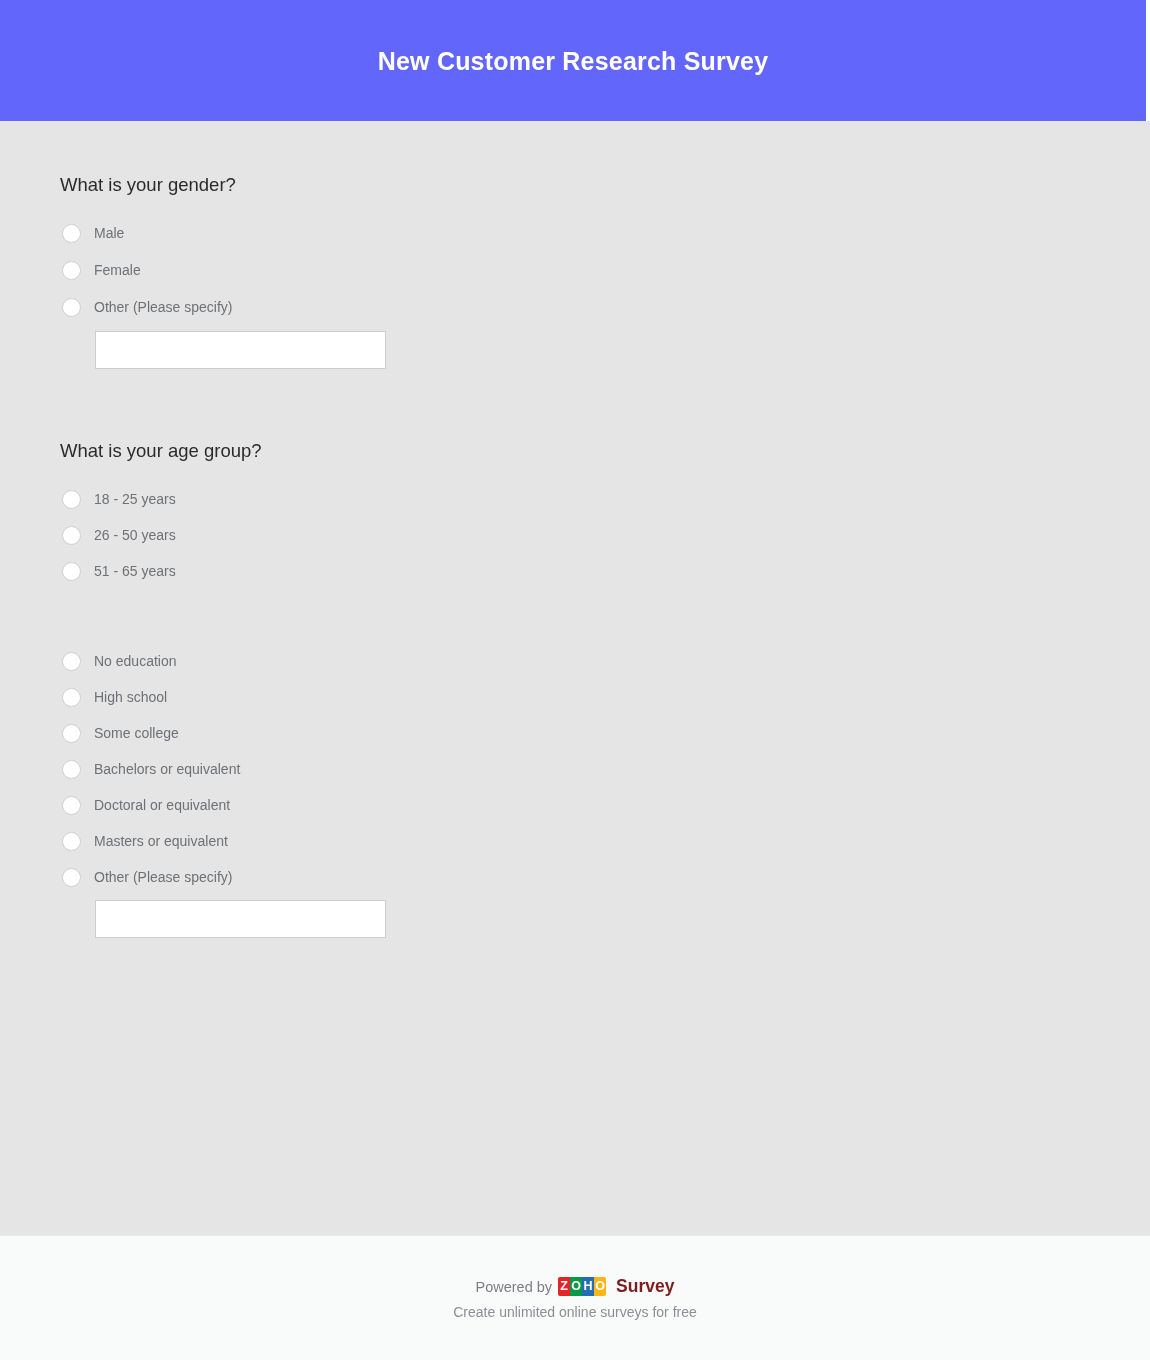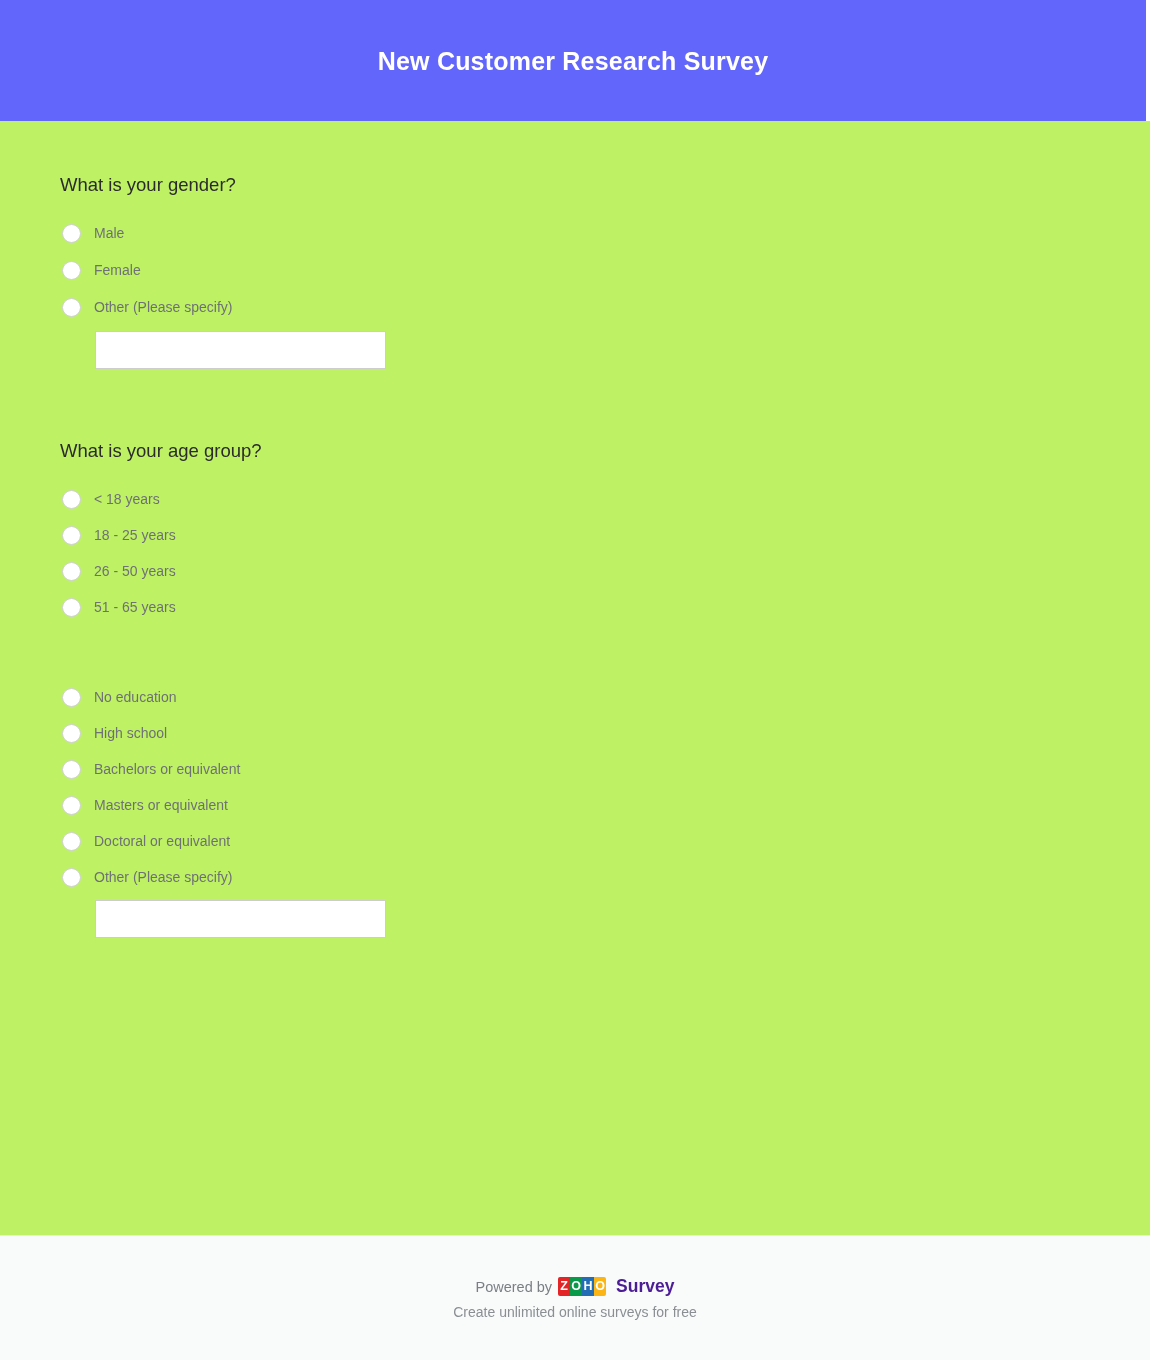--- a/index.html
+++ b/index.html
@@ -39,21 +39,21 @@
     font-size: 25px;
     font-weight: 700;
     letter-spacing: 0.2px;
     line-height: 1.2;
     text-align: center;
   }
 
   
   .survey-body {
     flex: 1 1 auto;
-    background: #bef264;
+    background: #e5e5e5;
     padding: 52px 8px 0 0;
   }
   .questions-wrap {
     padding-left: 60px;
     padding-right: 60px;
   }
 
   .question-block {
     margin-bottom: 62px;
   }
@@ -163,21 +163,21 @@
     line-height: 1;
   }
   .zoho-tile.t-red    { background: #e42527; border-radius: 2px 0 0 2px; }
   .zoho-tile.t-green  { background: #089949; }
   .zoho-tile.t-blue   { background: #226db4; }
   .zoho-tile.t-yellow { background: #fbb515; border-radius: 0 2px 2px 0; }
 
   .survey-word {
     font-size: 17.5px;
     font-weight: 700;
-    color: #4c1d95;
+    color: #7f1d1d;
     margin-left: 4px;
   }
   .footer-sub {
     font-size: 14px;
     color: #8b8f93;
     text-align: center;
   }
 </style>
 </head>
 <body>
@@ -210,24 +210,20 @@
             <input class="specify-input" type="text" value="" placeholder="" style="">
           </li>
         </ul>
       </div>
 
       <div class="question-block q-age">
         <div class="question-title">What is your age group?</div>
         <ul class="options-list">
           <li class="option-row">
             <span class="radio-circle"></span>
-            <span class="option-label">&lt; 18 years</span>
-          </li>
-          <li class="option-row">
-            <span class="radio-circle"></span>
             <span class="option-label">18 - 25 years</span>
           </li>
           <li class="option-row">
             <span class="radio-circle"></span>
             <span class="option-label">26 - 50 years</span>
           </li>
           <li class="option-row">
             <span class="radio-circle"></span>
             <span class="option-label">51 - 65 years</span>
           </li>
@@ -239,29 +235,33 @@
           <li class="option-row">
             <span class="radio-circle"></span>
             <span class="option-label">No education</span>
           </li>
           <li class="option-row">
             <span class="radio-circle"></span>
             <span class="option-label">High school</span>
           </li>
           <li class="option-row">
             <span class="radio-circle"></span>
+            <span class="option-label">Some college</span>
+          </li>
+          <li class="option-row">
+            <span class="radio-circle"></span>
             <span class="option-label">Bachelors or equivalent</span>
           </li>
           <li class="option-row">
             <span class="radio-circle"></span>
+            <span class="option-label">Doctoral or equivalent</span>
+          </li>
+          <li class="option-row">
+            <span class="radio-circle"></span>
             <span class="option-label">Masters or equivalent</span>
-          </li>
-          <li class="option-row">
-            <span class="radio-circle"></span>
-            <span class="option-label">Doctoral or equivalent</span>
           </li>
           <li class="option-row">
             <span class="radio-circle"></span>
             <span class="option-label">Other (Please specify)</span>
           </li>
           <li class="specify-row">
             <input class="specify-input" type="text" value="" placeholder="" style="">
           </li>
         </ul>
       </div>

